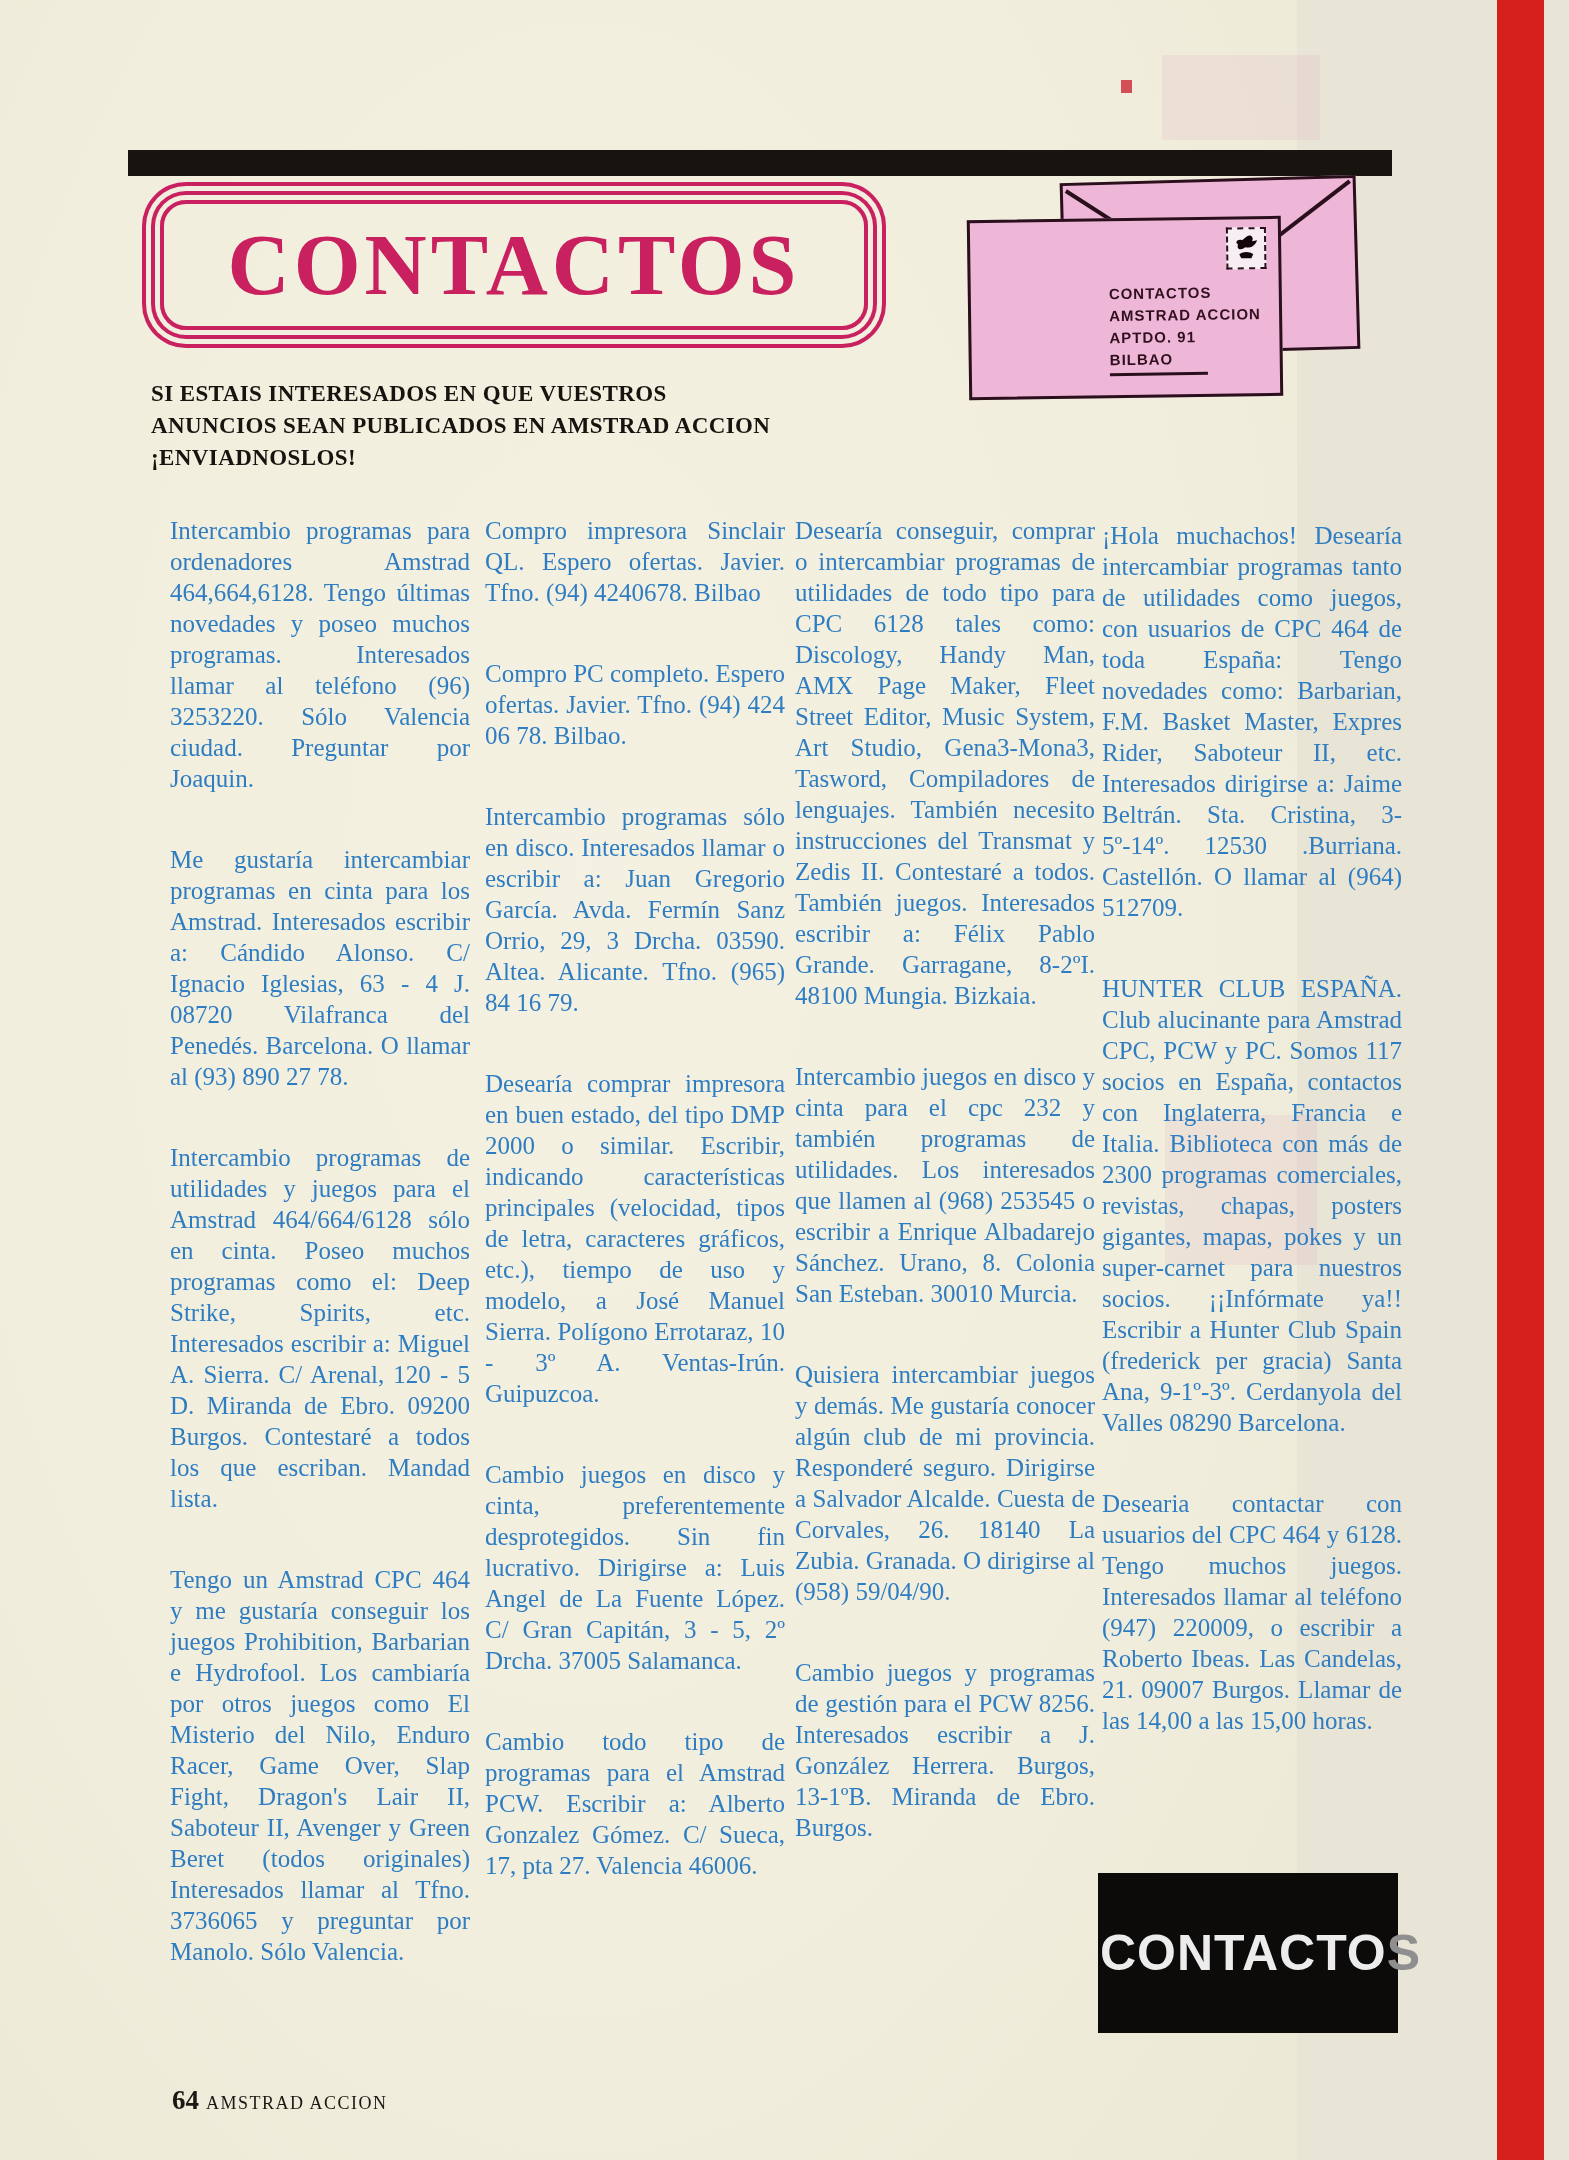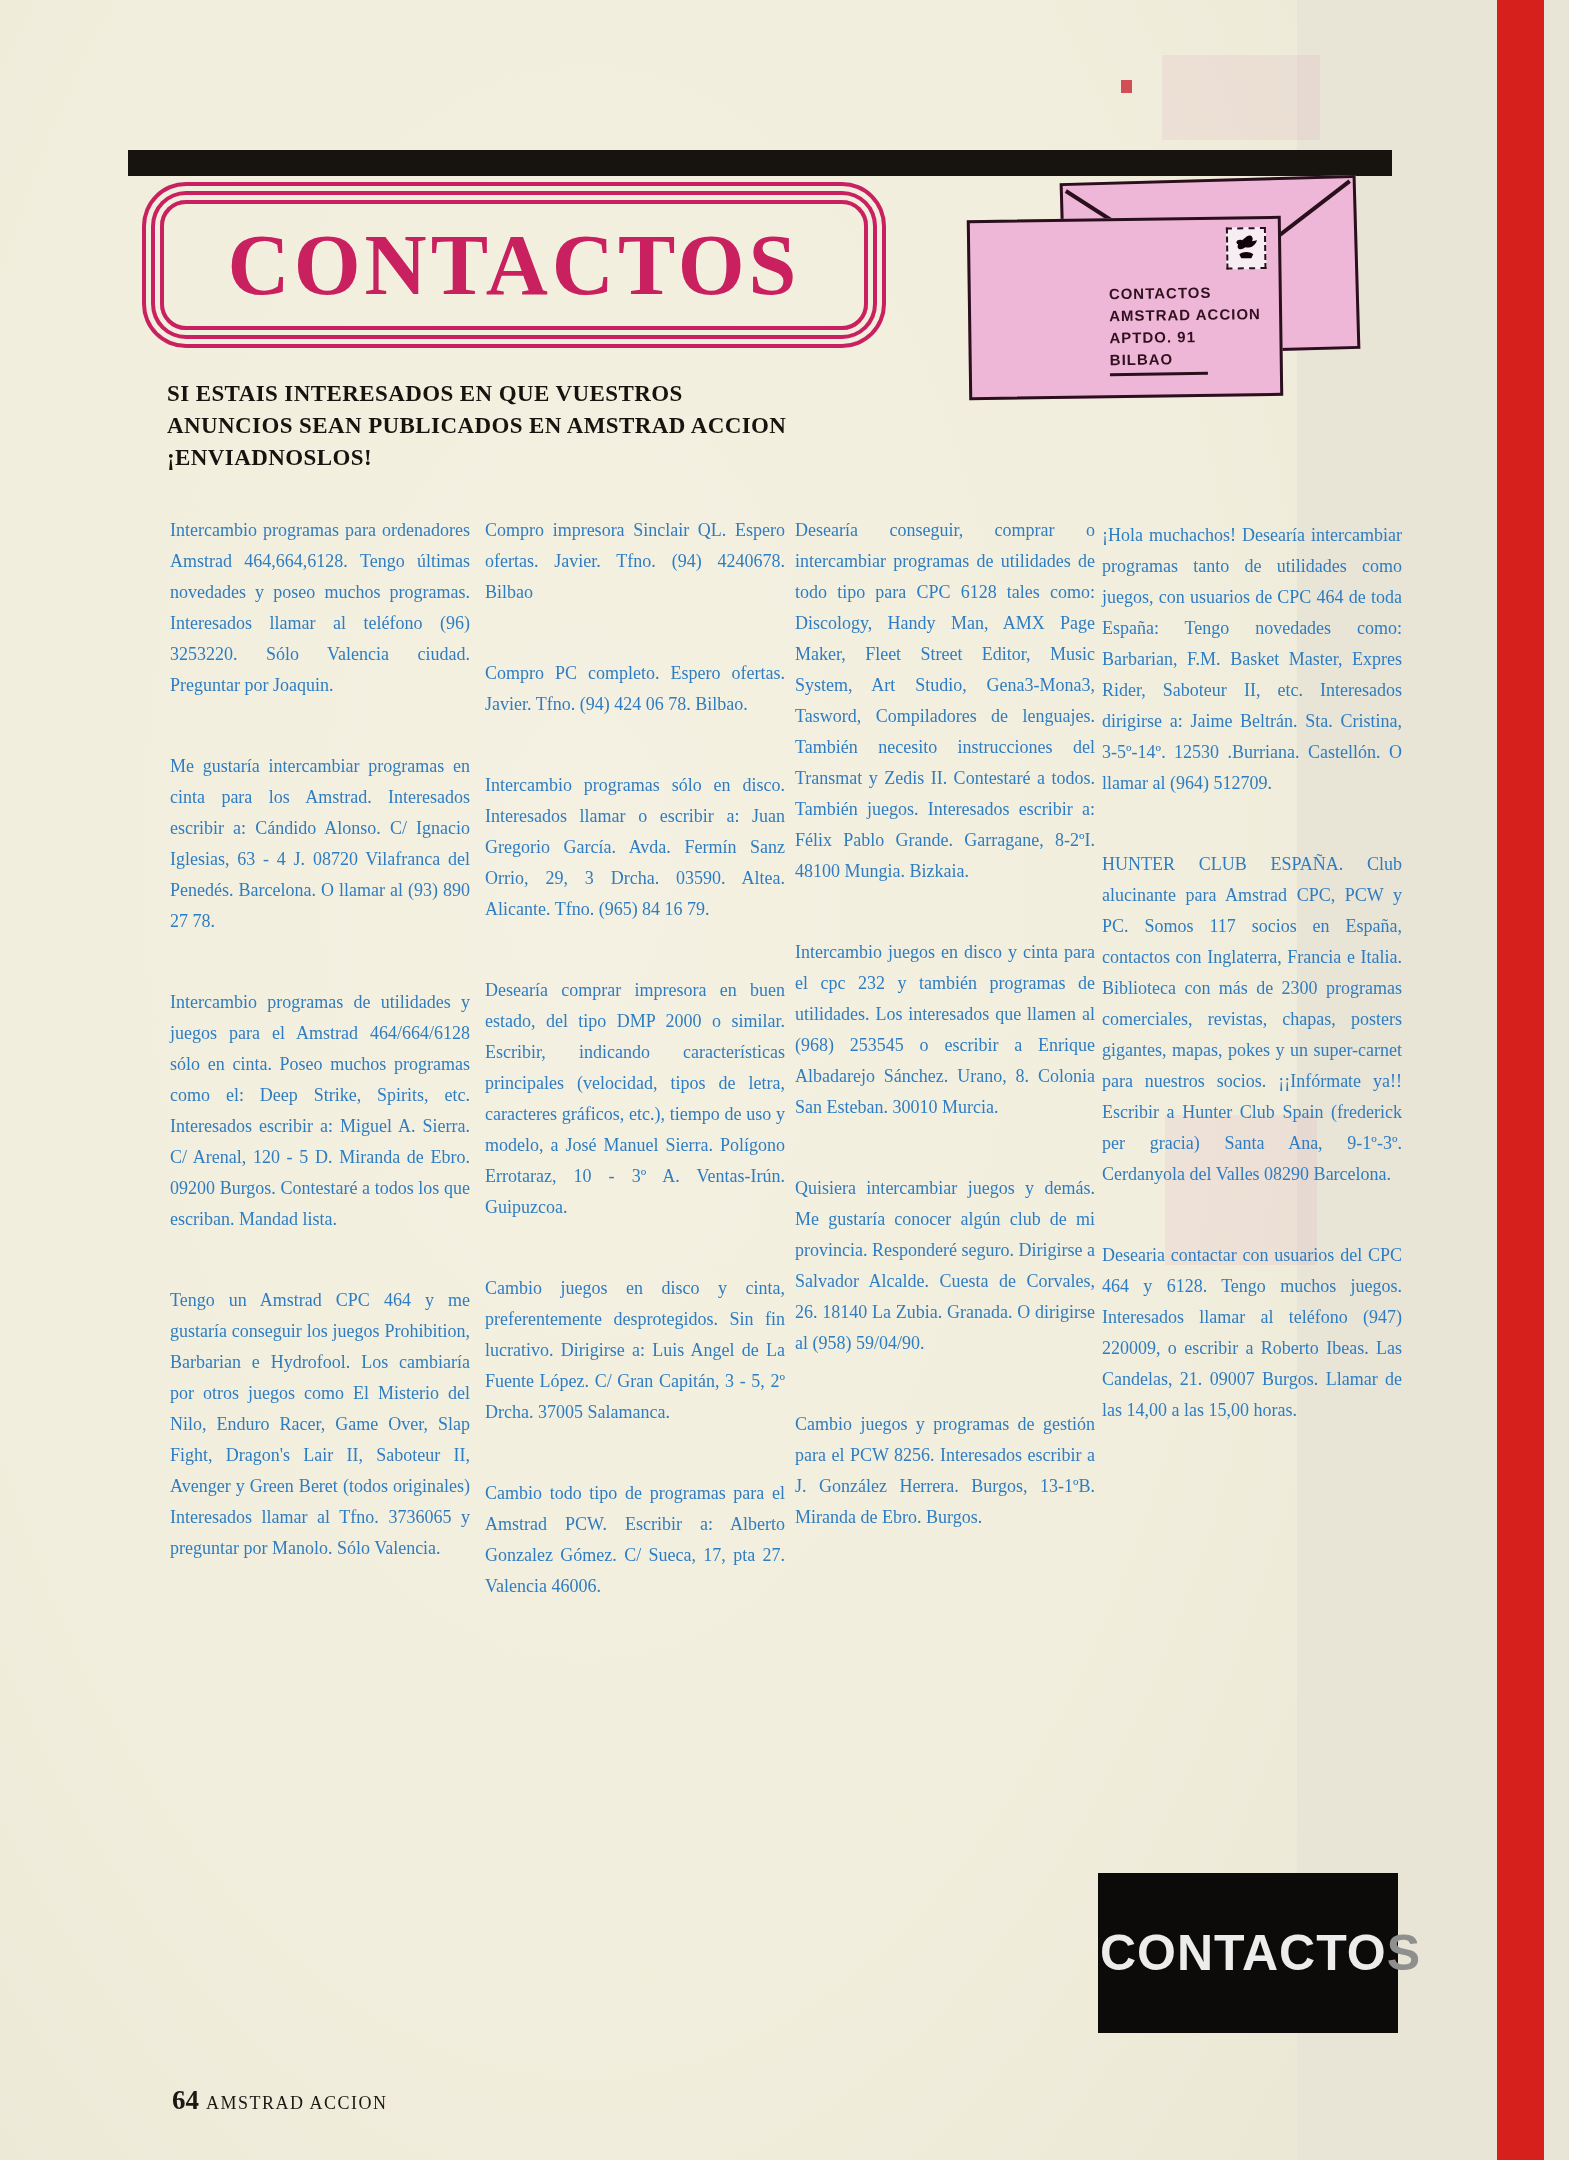--- a/index.html
+++ b/index.html
@@ -48,26 +48,26 @@
     display:flex;align-items:center;justify-content:center;
   }
   .addr{
     position:absolute;left:138px;top:62px;
     font-family:"Liberation Sans", sans-serif;font-weight:700;
     font-size:15px;line-height:22px;letter-spacing:1px;color:#30101f;
   }
   .addr .u{display:inline-block;border-bottom:3px solid #2a0f1d;padding-right:34px;padding-bottom:2px;}
 
   .intro{
-    position:absolute;left:167px;top:378px;width:660px;
+    position:absolute;left:151px;top:378px;width:660px;
     font-size:23px;line-height:32px;font-weight:700;color:#17130f;
     letter-spacing:.4px;
   }
 
-  .col{position:absolute;width:300px;color:#2e7dc2;font-size:18px;text-align:justify;}
+  .col{position:absolute;width:300px;color:#2e7dc2;font-size:25px;text-align:justify;}
   .col p{margin:0 0 50px 0;line-height:31px;}
   .col1{left:170px;top:515px;}
   .col2{left:485px;top:515px;}
   .col3{left:795px;top:515px;}
   .col4{left:1102px;top:520px;}
 
   .banner{
     position:absolute;left:1098px;top:1873px;width:300px;height:160px;
     background:#0d0b0a;overflow:visible;
     display:flex;align-items:center;

